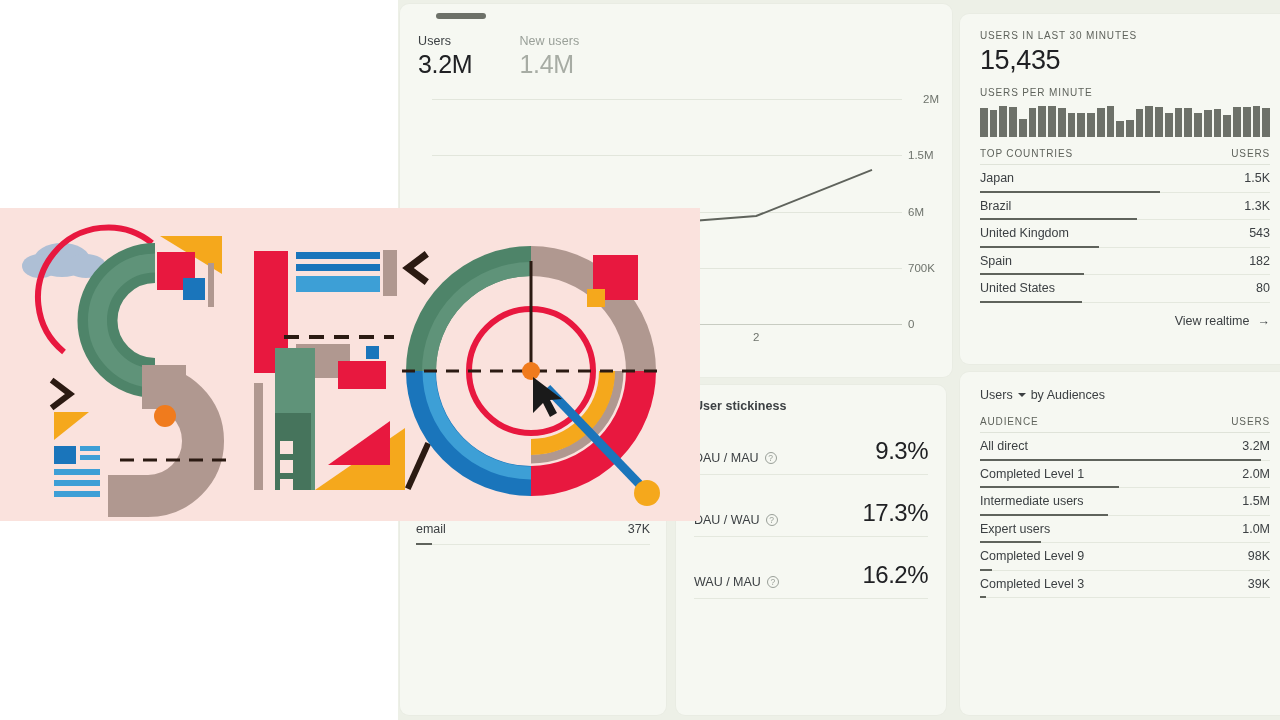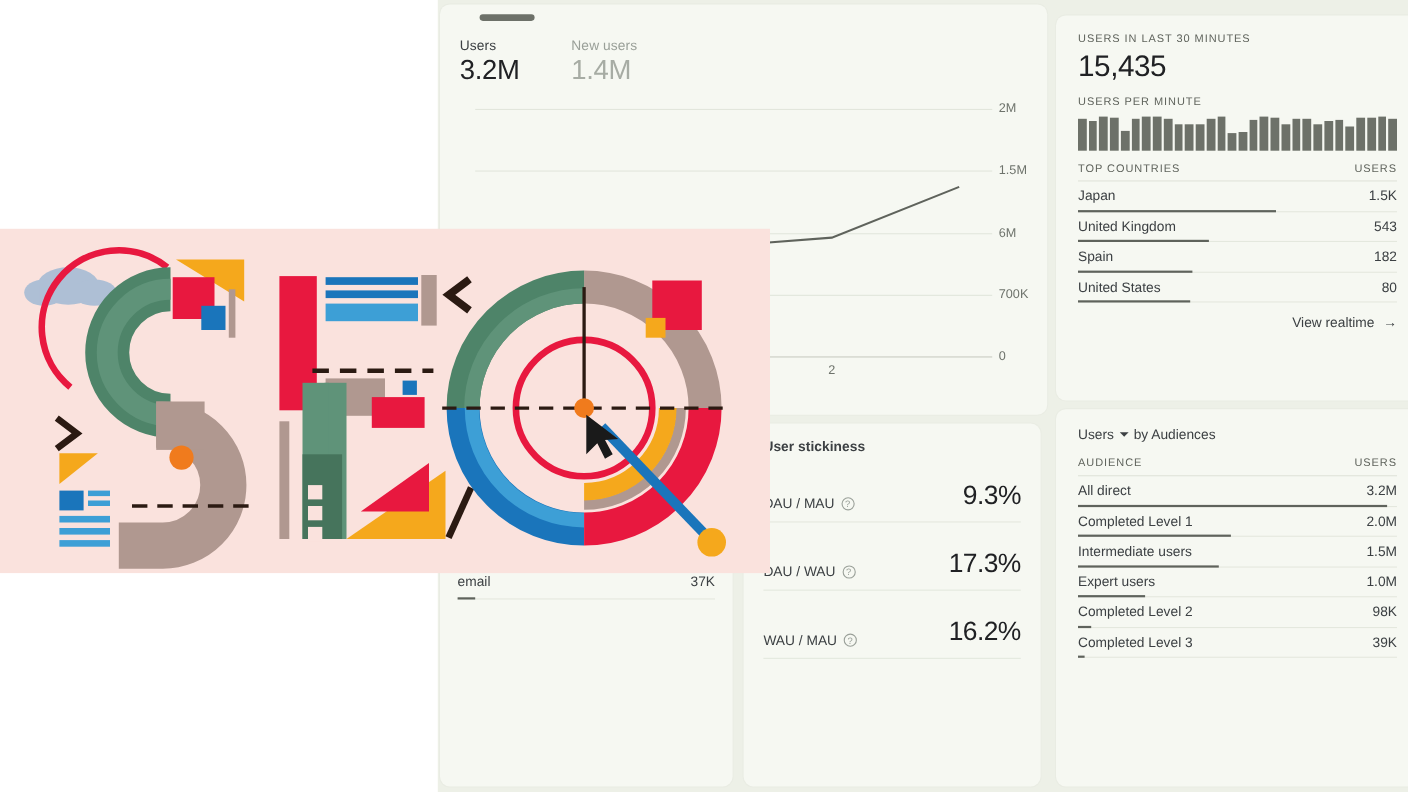--- a/index.html
+++ b/index.html
@@ -125,21 +125,21 @@
 
     <div class="axisline" style="top: 225px;"></div>
         <div class="y-tick-label" style="top: 225px;">0</div>
         <div class="gridline" style="top: 168.75px;"></div>
         <div class="y-tick-label" style="top: 168.75px;">700K</div>
         <div class="gridline" style="top: 112.5px;"></div>
         <div class="y-tick-label" style="top: 112.5px;">6M</div>
         <div class="gridline" style="top: 56.25px;"></div>
         <div class="y-tick-label" style="top: 56.25px;">1.5M</div>
         <div class="gridline" style="top: 0px;"></div>
-        <div class="y-tick-label" style="top: 0px;">2M</div>
+        <div class="y-tick-label" style="top: 0px; text-align: center;">2M</div>
         <svg width="500" height="231" style="position: absolute; left: 0px; top: 0px;">
           <polyline points="18,144 110.6315789473685,136.125 226.421052631579,126 342.2105263157895,117 458,70.875" fill="none" stroke="#5f635c" stroke-width="1.9"></polyline>
         </svg>
         <div class="x-tick-label" style="left: 110.632px;">31</div>
         <div class="x-tick-label" style="left: 226.421px;">Jun 1</div>
         <div class="x-tick-label" style="left: 342.211px;">2</div>
       </div>
   </div>
 
   <div class="card" id="card-sources">
@@ -240,20 +240,25 @@
       <span class="overline">TOP COUNTRIES</span>
       <span class="overline">USERS</span>
     </div>
     <div id="countries-table">
         <div class="tbl-row tight">
           <span class="nm">Japan</span>
           <span class="vl">1.5K</span>
           <span class="bar" style="width: 62%;"></span>
         </div>
         <div class="tbl-row tight">
+          <span class="nm">Brazil</span>
+          <span class="vl">1.3K</span>
+          <span class="bar" style="width: 54%;"></span>
+        </div>
+        <div class="tbl-row tight">
           <span class="nm">United Kingdom</span>
           <span class="vl">543</span>
           <span class="bar" style="width: 41%;"></span>
         </div>
         <div class="tbl-row tight">
           <span class="nm">Spain</span>
           <span class="vl">182</span>
           <span class="bar" style="width: 36%;"></span>
         </div>
         <div class="tbl-row tight">
@@ -294,21 +299,21 @@
           <span class="nm">Intermediate users</span>
           <span class="vl">1.5M</span>
           <span class="bar" style="width: 44%;"></span>
         </div>
         <div class="tbl-row tight">
           <span class="nm">Expert users</span>
           <span class="vl">1.0M</span>
           <span class="bar" style="width: 21%;"></span>
         </div>
         <div class="tbl-row tight">
-          <span class="nm">Completed Level 2</span>
+          <span class="nm">Completed Level 9</span>
           <span class="vl">98K</span>
           <span class="bar" style="width: 4%;"></span>
         </div>
         <div class="tbl-row tight">
           <span class="nm">Completed Level 3</span>
           <span class="vl">39K</span>
           <span class="bar" style="width: 2%;"></span>
         </div>
       </div>
   </div>

